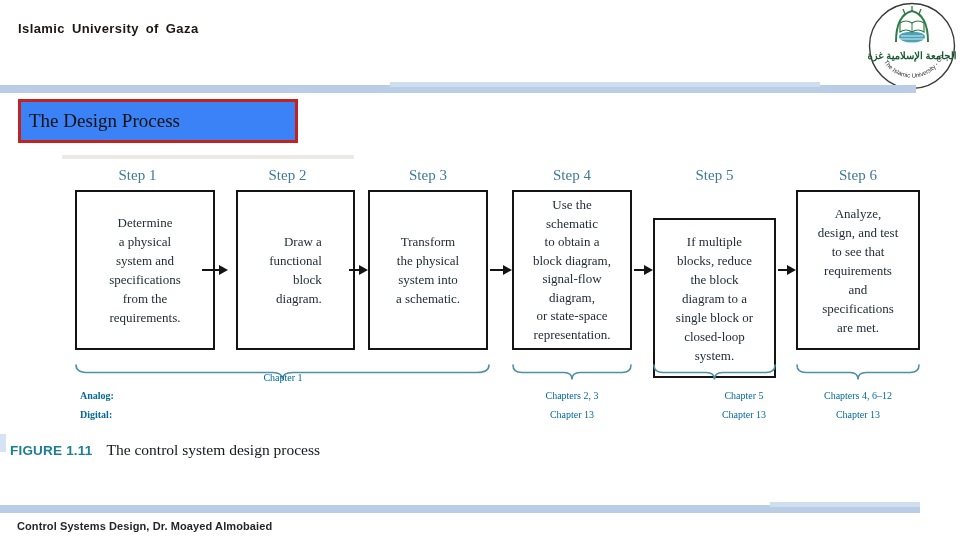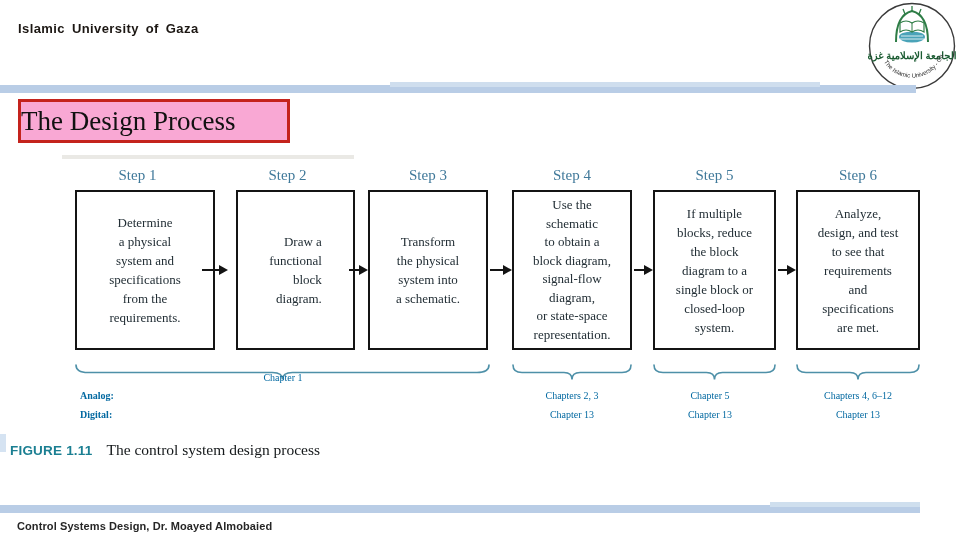--- a/index.html
+++ b/index.html
@@ -22,24 +22,25 @@
 
   
   .bar-top{left:0;top:85px;width:916px;height:8px;background:#b9cde6;}
   .bar-top::after{content:"";position:absolute;left:390px;top:-3px;width:430px;height:5px;background:#cfdeee;}
   .bar-bottom{left:0;top:505px;width:920px;height:8px;background:#b9cde6;}
   .bar-bottom::after{content:"";position:absolute;left:770px;top:-3px;width:150px;height:5px;background:#cfdfee;}
 
   
   .title-box{
     left:18px;top:99px;width:266px;height:38px;
-    background:#f9a8d4;border:3px solid #c4231d;
+    background:#3b82f6;border:3px solid #c4231d;
     display:flex;align-items:center;
-    font-family:"Liberation Serif","DejaVu Serif",serif;
-    font-size:27px;color:#111;
+    padding-left:8px;
+    font-family:"Liberation Serif","DejaVu Serif",serif;
+    font-size:19px;color:#111;
   }
 
   
   .scan-edge{left:62px;top:155px;width:292px;height:4px;background:#eae9e5;}
   .caption-tick{left:0;top:434px;width:6px;height:18px;background:#d5e3f2;}
 
   .step-label{
     top:167px;height:18px;
     font-family:"Liberation Serif","DejaVu Serif",serif;
     font-size:15px;color:#40799a;text-align:center;
@@ -143,21 +144,21 @@
 system into
 a schematic.</div>
 <div class="abs step-box" style="left:512px;width:120px;line-height:18.5px;">Use the
 schematic
 to obtain a
 block diagram,
 signal-flow
 diagram,
 or state-space
 representation.</div>
-<div class="abs step-box" style="left:653px;width:123px;">If multiple
+<div class="abs step-box" style="left:653px;width:123px;margin-top:28px;">If multiple
 blocks, reduce
 the block
 diagram to a
 single block or
 closed-loop
 system.</div>
 <div class="abs step-box" style="left:796px;width:124px;">Analyze,
 design, and test
 to see that
 requirements
@@ -190,21 +191,21 @@
   <svg width="124" height="16" viewBox="0 0 124 16">
     <path d="M1,1 Q1,8.5 10,8.5 L54,8.5 Q62,8.5 62,15.5 Q62,8.5 70,8.5 L114,8.5 Q123,8.5 123,1" fill="none" stroke="#4e90a8" stroke-width="1.6" stroke-linecap="round"></path>
   </svg>
 </div>
 
 <div class="abs chapter-label analog-col">Analog:
 Digital:</div>
 <div class="abs chapter-label" style="left:183px;top:368px;width:200px;">Chapter 1</div>
 <div class="abs chapter-label" style="left:472px;top:386px;width:200px;">Chapters 2, 3
 Chapter 13</div>
-<div class="abs chapter-label" style="left:610px;top:386px;width:200px;">Chapter 5
+<div class="abs chapter-label" style="left:644px;top:386px;width:200px;">Chapter 5
 Chapter 13</div>
 <div class="abs chapter-label" style="left:758px;top:386px;width:200px;">Chapters 4, 6–12
 Chapter 13</div>
 
 <div class="abs figure-caption">
   <span class="fig-label">FIGURE 1.11</span>
   <span class="fig-text">The control system design process</span>
 </div>
 
 <div class="abs bar-bottom"></div>

